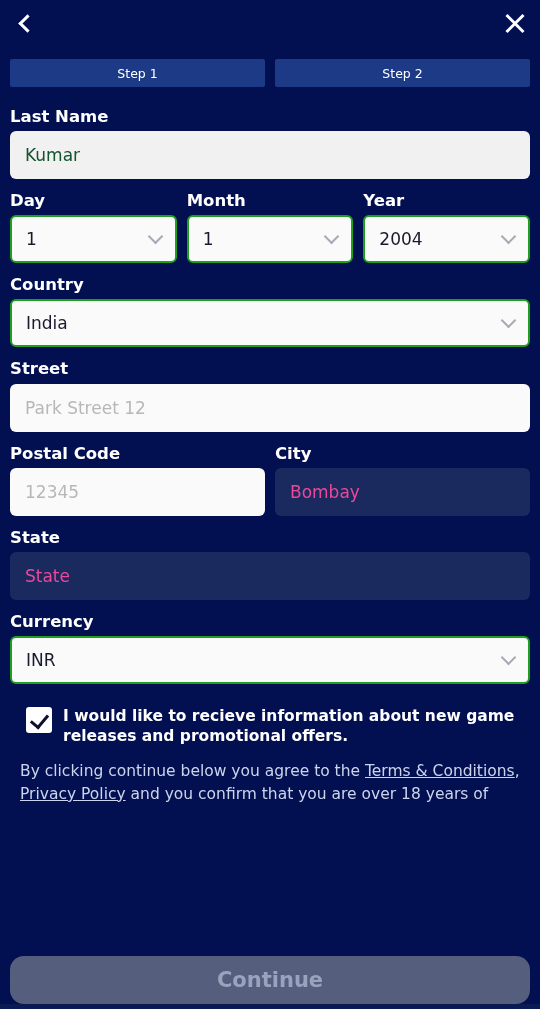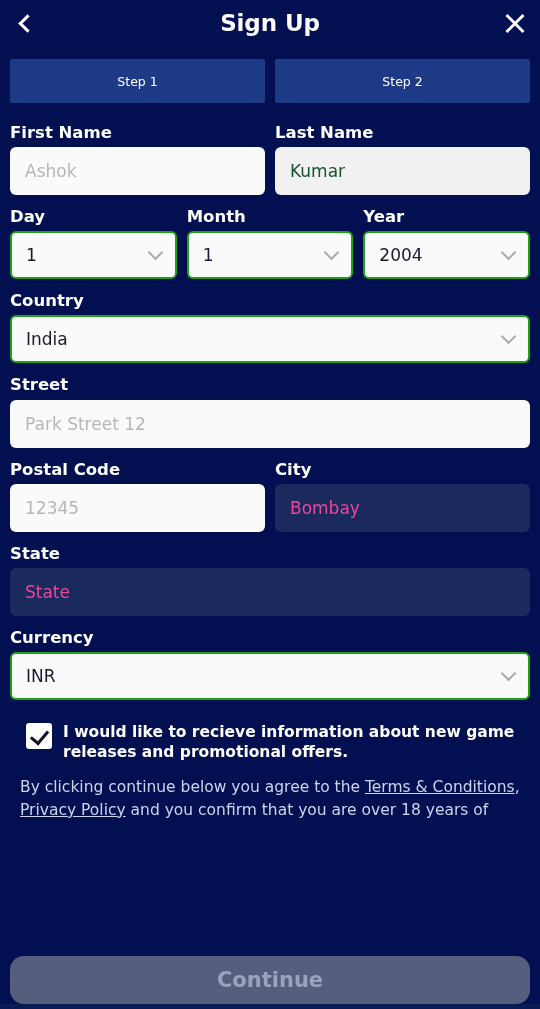--- a/index.html
+++ b/index.html
@@ -72,21 +72,21 @@
   .x-icon::after  { transform: rotate(-45deg); }
 
   
   .steps {
     display: flex;
     gap: 10px;
     padding: 13px 10px 0 10px;
   }
   .step-tab {
     flex: 1;
-    height: 44px;
+    height: 28px;
     background: #1d3a87;
     color: #ffffff;
     font-size: 12.5px;
     display: flex;
     align-items: center;
     justify-content: center;
     border-radius: 2px;
   }
 
   
@@ -246,38 +246,33 @@
     background: #0a1a52;
   }
 </style>
 </head>
 <body>
 
 <div class="header">
   <div class="icon-btn back">
     <span class="chev-back"></span>
   </div>
-  <div class="header-title">Sign Up</div>
   <div class="icon-btn close">
     <span class="x-icon"></span>
   </div>
 </div>
 
 <div class="steps">
   <div class="step-tab">Step 1</div>
   <div class="step-tab">Step 2</div>
 </div>
 
 <div class="form">
 
   <div class="row">
-    <div class="field">
-      <div class="field-label">First Name</div>
-      <div class="input text-active">Ashok</div>
-    </div>
     <div class="field">
       <div class="field-label">Last Name</div>
       <div class="input text-active-alt">Kumar</div>
     </div>
   </div>
 
   <div class="dob-row">
     <div class="field">
       <div class="field-label">Day</div>
       <div class="input select">

